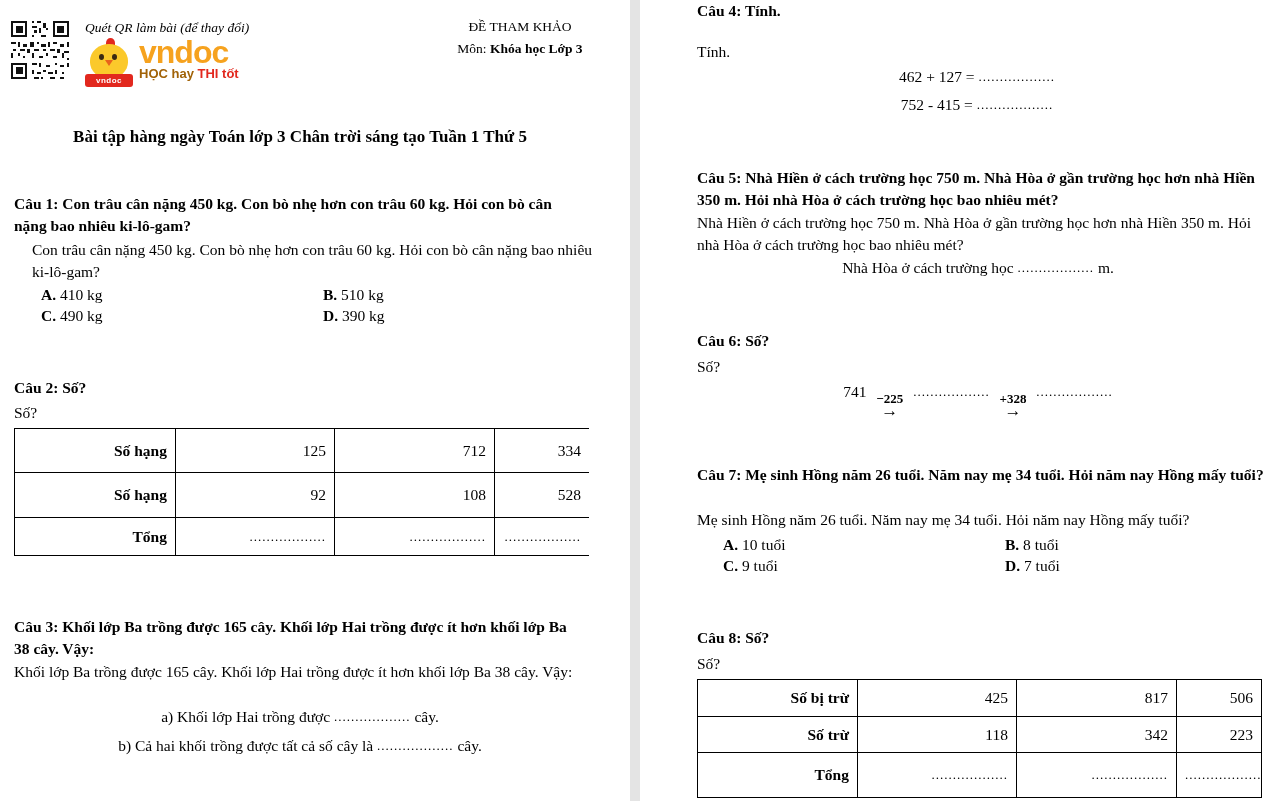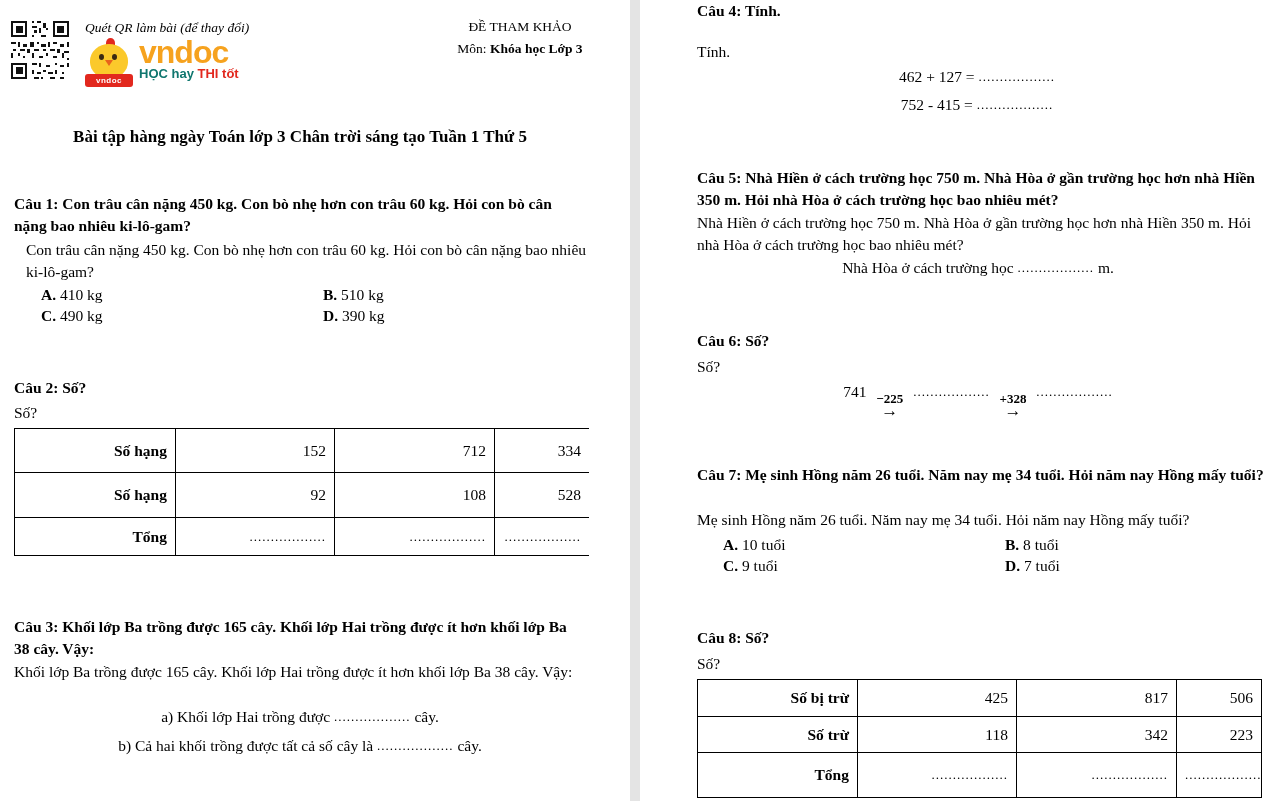--- a/index.html
+++ b/index.html
@@ -34,21 +34,21 @@
   .chick-comb{position:absolute;left:23px;top:0;width:9px;height:10px;background:#e2281e;border-radius:50% 50% 0 0;}
   .chick-eye{position:absolute;top:16px;width:5px;height:6px;background:#3b2a12;border-radius:50%;}
   .chick-eye.l{left:16px;}
   .chick-eye.r{left:29px;}
   .chick-beak{position:absolute;left:22px;top:22px;width:0;height:0;border-left:4px solid transparent;border-right:4px solid transparent;border-top:6px solid #e8641b;}
   .ribbon{position:absolute;left:2px;top:36px;width:48px;height:13px;background:#e2281e;border-radius:3px;color:#fff;
           font-family:"Liberation Sans",sans-serif;font-weight:bold;font-size:8px;text-align:center;line-height:13px;letter-spacing:.5px;}
   .logo-right{margin-left:4px;}
   .logo-brand{font-family:"Liberation Sans",sans-serif;font-weight:800;font-size:32px;line-height:28px;color:#f6a21e;letter-spacing:-1px;}
   .logo-tag{font-family:"Liberation Sans",sans-serif;font-weight:bold;font-size:13px;line-height:15px;}
-  .tag-green{color:#0f766e;}
+  .tag-green{color:#a16207;}
   .tag-red{color:#e2281e;}
   
   .arrow-group{display:inline-flex;flex-direction:column;align-items:center;margin:0 6px;vertical-align:-6px;}
   .arrow-label{font-weight:bold;font-size:13px;line-height:11px;}
   .arrow-glyph{font-size:17px;line-height:14px;}
   .q6-line{font-size:15.5px;}
   .eq-line{font-size:15.5px;line-height:21px;}
 </style>
 </head>
 <body>
@@ -153,35 +153,35 @@
     <div class="exam-type">ĐỀ THAM KHẢO</div>
     <div style="margin-top:6px;">
       <span>Môn:</span>
       <span style="font-weight:bold;">Khóa học Lớp 3</span>
     </div>
   </div>
 
   <div class="abs doc-title center" style="left:0;top:127px;width:600px;">Bài tập hàng ngày Toán lớp 3 Chân trời sáng tạo Tuần 1 Thứ 5</div>
 
   <div class="abs heading" style="left:14px;top:193px;width:572px;">Câu 1: Con trâu cân nặng 450 kg. Con bò nhẹ hơn con trâu 60 kg. Hỏi con bò cân nặng bao nhiêu ki-lô-gam?</div>
-  <div class="abs body-text" style="left:26px;top:239px;width:572px;">Con trâu cân nặng 450 kg. Con bò nhẹ hơn con trâu 60 kg. Hỏi con bò cân nặng bao nhiêu ki-lô-gam?</div>
+  <div class="abs body-text" style="left:32px;top:239px;width:572px;">Con trâu cân nặng 450 kg. Con bò nhẹ hơn con trâu 60 kg. Hỏi con bò cân nặng bao nhiêu ki-lô-gam?</div>
   <div class="abs opt-grid" style="left:41px;top:285px;">
     <div><span class="opt-label">A.</span> <span>410 kg</span></div>
     <div><span class="opt-label">B.</span> <span>510 kg</span></div>
     <div><span class="opt-label">C.</span> <span>490 kg</span></div>
     <div><span class="opt-label">D.</span> <span>390 kg</span></div>
   </div>
 
   <div class="abs heading" style="left:14px;top:377px;">Câu 2: Số?</div>
   <div class="abs body-text" style="left:14px;top:402px;">Số?</div>
   <table class="abs qtable" id="q2-table" style="left:14px;top:428px;width:575px;">
     <tbody>
         <tr style="height:44px;">
       <td class="rowlabel" style="width:144px;">Số hạng</td>
-      <td style="width:142px;">152</td>
+      <td style="width:142px;">125</td>
       <td style="width:143px;">712</td>
       <td>334</td>
     </tr>
     <tr style="height:45px;">
       <td class="rowlabel">Số hạng</td>
       <td>92</td>
       <td>108</td>
       <td>528</td>
     </tr>
     <tr style="height:38px;">

